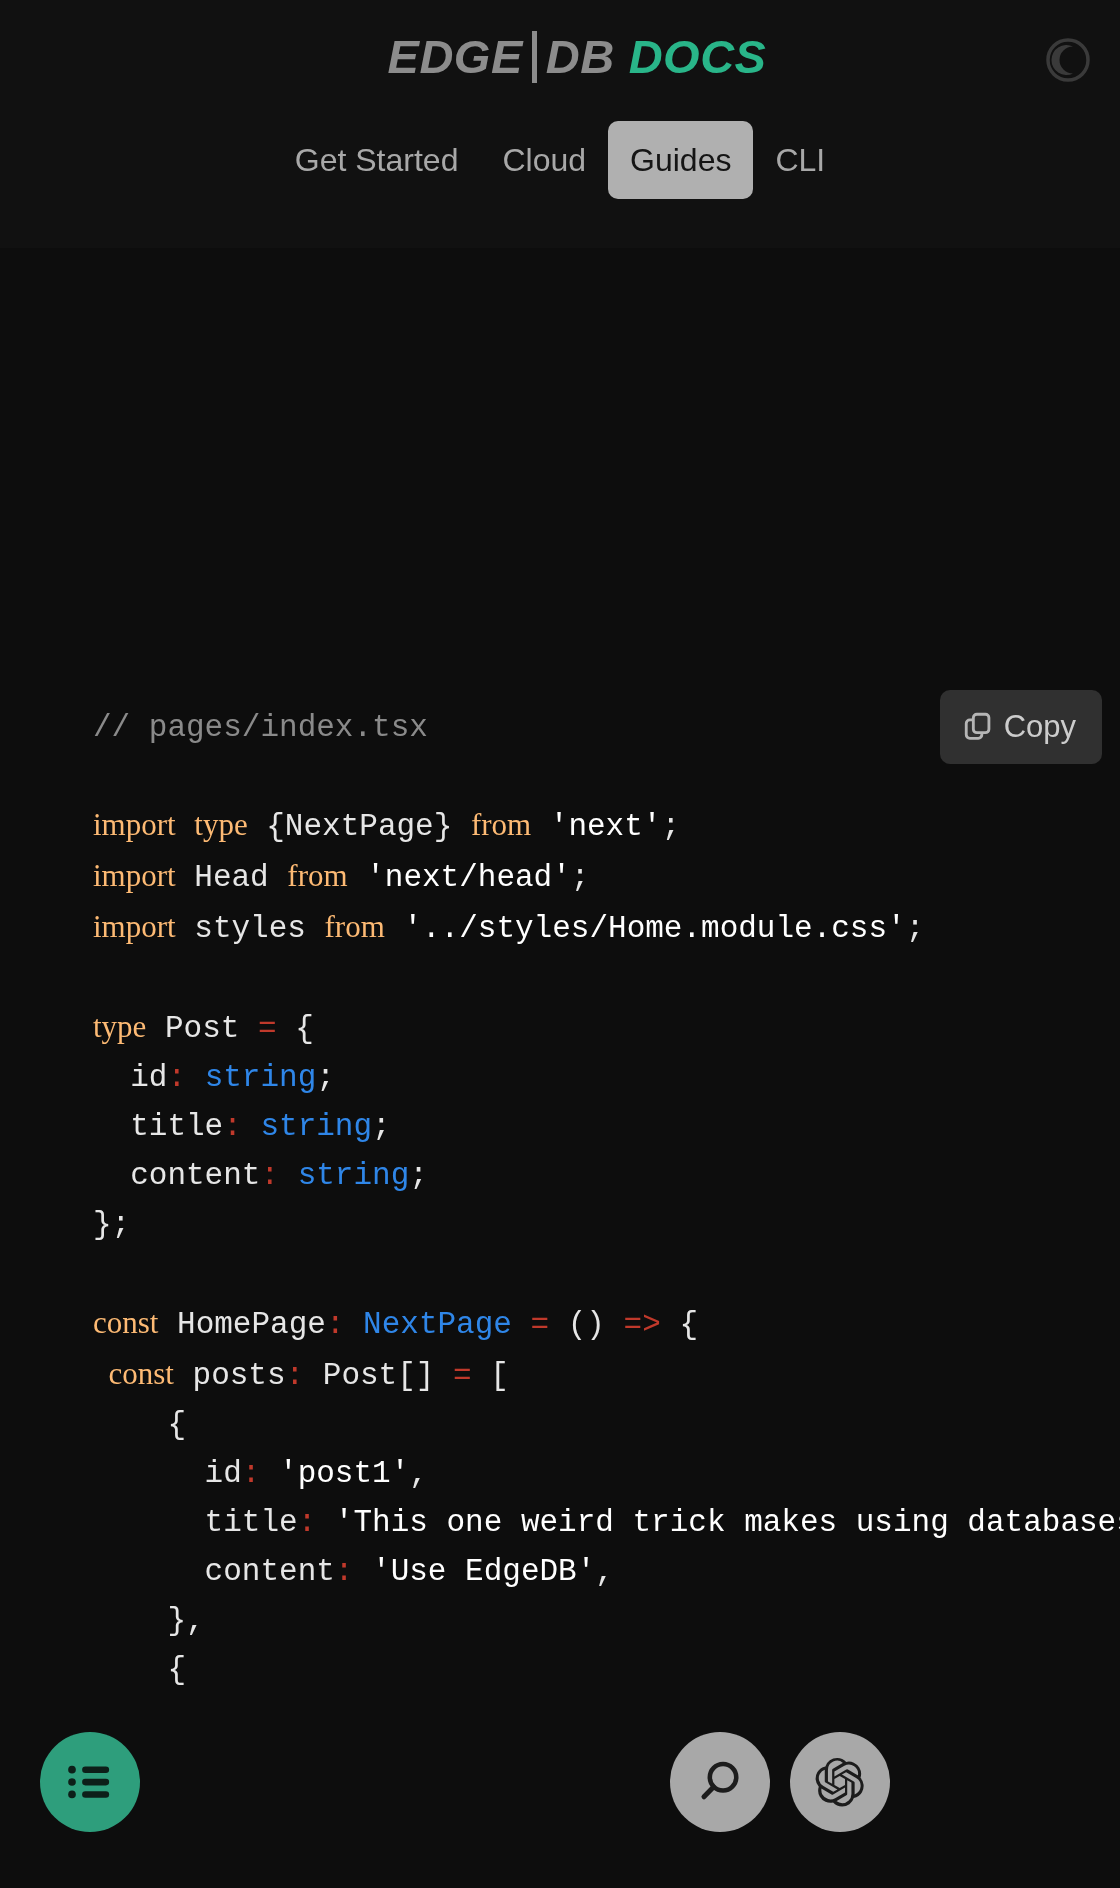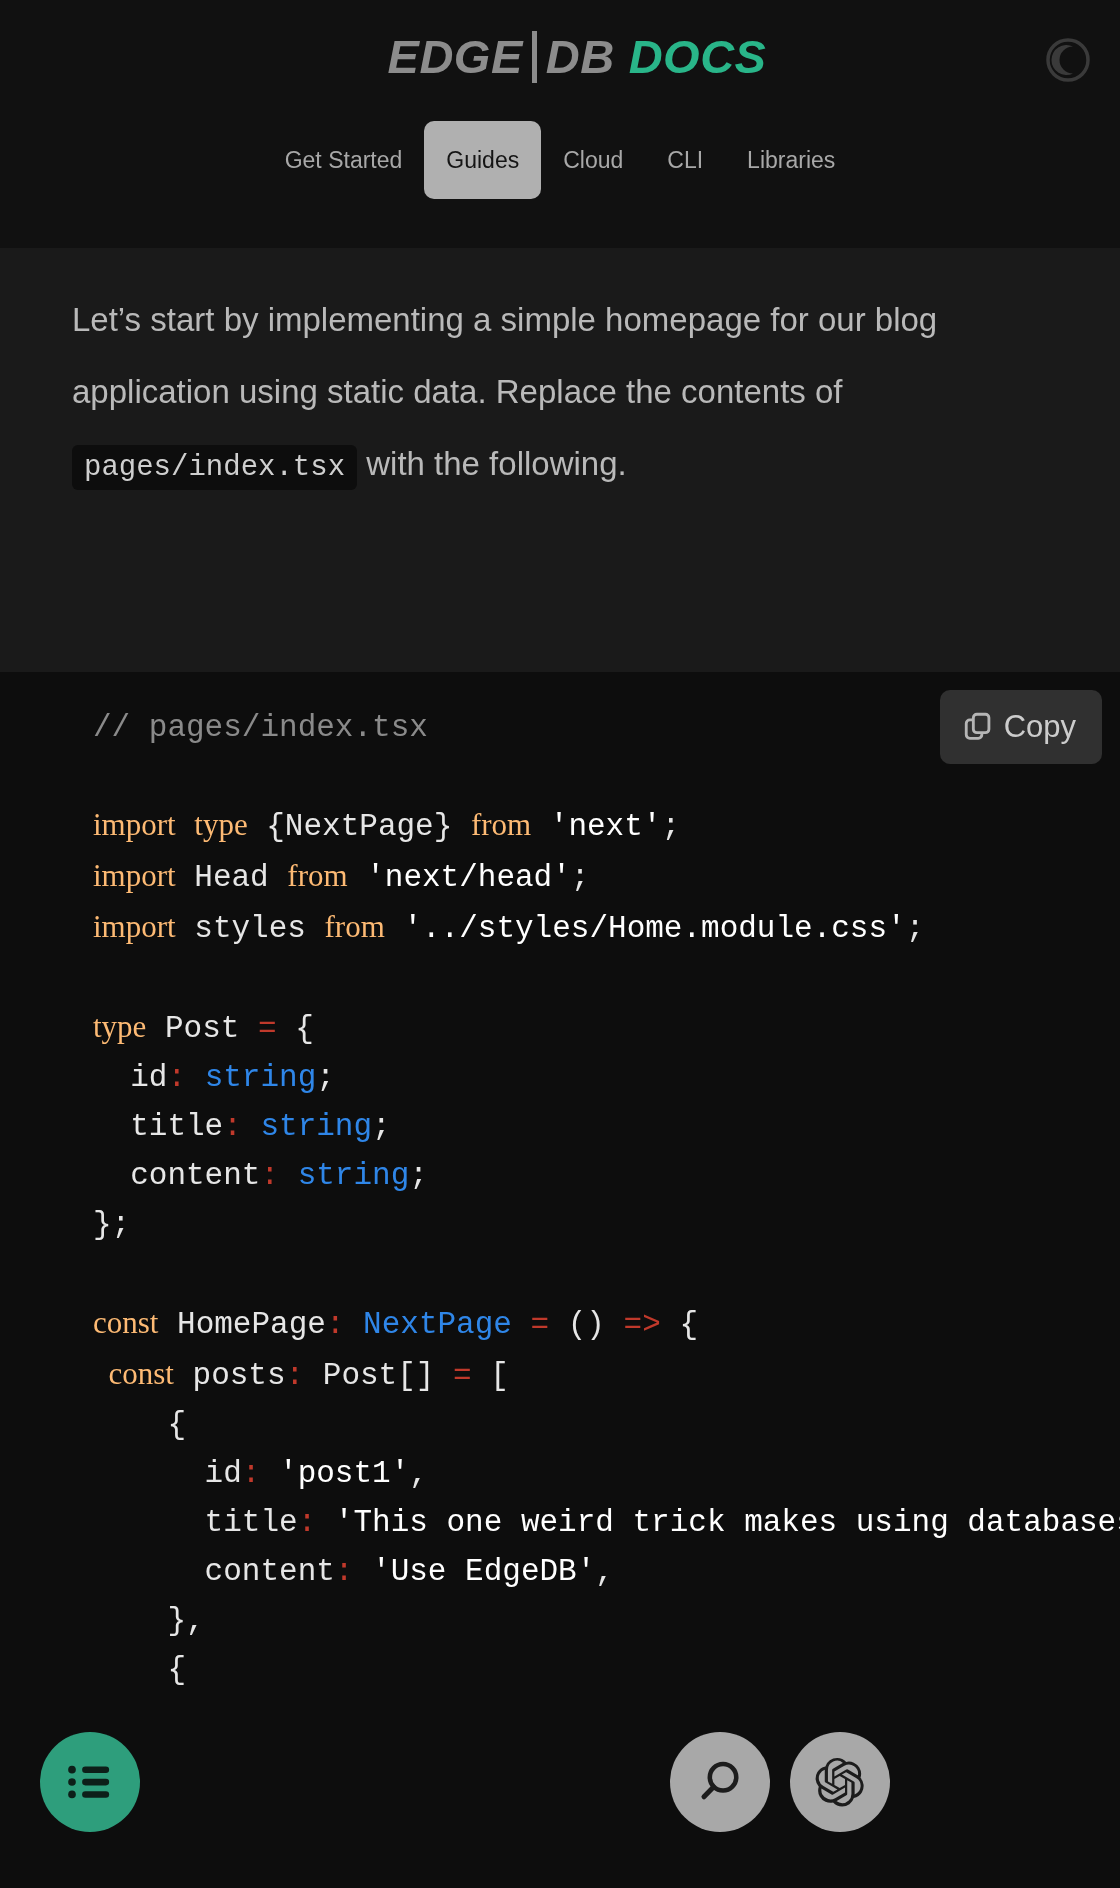--- a/index.html
+++ b/index.html
@@ -64,21 +64,21 @@
     top: 120px;
     left: 0;
     width: 1120px;
     height: 80px;
     display: flex;
     align-items: center;
     justify-content: center;
     gap: 0;
   }
   .navtab {
-    font-size: 23px;
+    font-size: 32px;
     color: #a8a8a8;
     padding: 20px 22px;
     border-radius: 10px;
     white-space: nowrap;
     cursor: pointer;
     line-height: 38px;
   }
   .navtab.active {
     background: #b0b0b0;
     color: #151515;
@@ -212,30 +212,26 @@
 
     <div class="theme-toggle">
       <svg width="48" height="48" viewBox="0 0 48 48">
         <circle cx="24" cy="24" r="20" fill="none" stroke="#3a3a3a" stroke-width="3.5"></circle>
         <path d="M29 10.5 A15 15 0 1 0 29 37.5 A13.5 13.5 0 0 1 29 10.5 Z" fill="#3a3a3a"></path>
       </svg>
     </div>
 
     <div class="navtabs">
       <div class="navtab">Get Started</div>
+      <div class="navtab">Cloud</div>
       <div class="navtab active">Guides</div>
-      <div class="navtab">Cloud</div>
       <div class="navtab">CLI</div>
-      <div class="navtab">Libraries</div>
-    </div>
-  </div>
-
-  <div class="prose">
-    <p><span>Let’s start by implementing a simple homepage for our blog application using static data. Replace the contents of </span><code class="inline">pages/index.tsx</code><span> with the following.</span></p>
-  </div>
+    </div>
+  </div>
+
 
   <div class="codeblock">
     <div class="code-header">
       <div class="code-filename">// pages/index.tsx</div>
       <div class="copy-btn">
         <svg width="34" height="34" viewBox="0 0 24 24">
           <rect x="3" y="7" width="11" height="13" rx="2.5" fill="none" stroke="#b5b5b5" stroke-width="2"></rect>
           <rect x="8" y="3" width="11" height="13" rx="2.5" fill="#303030" stroke="#b5b5b5" stroke-width="2"></rect>
         </svg>
         <span class="label">Copy</span>

